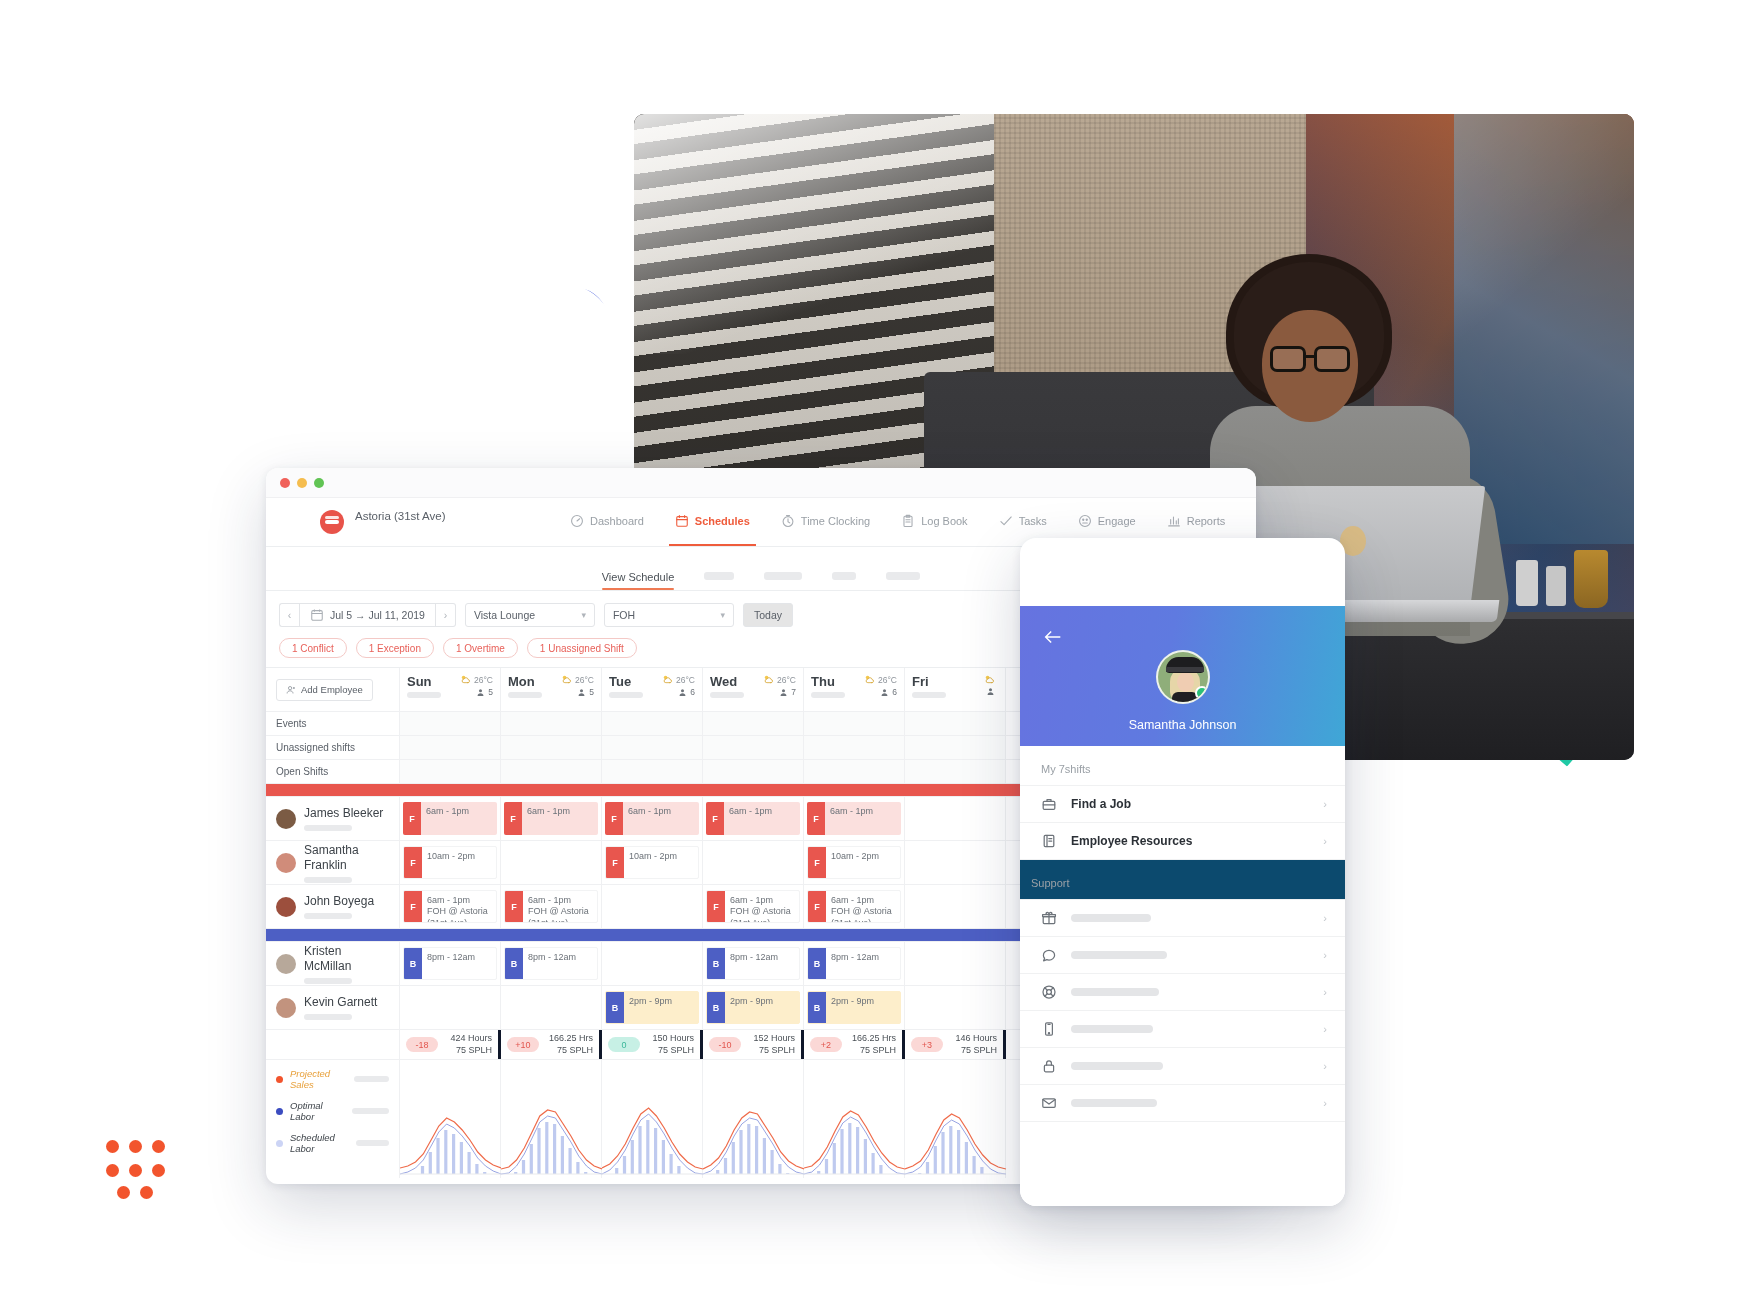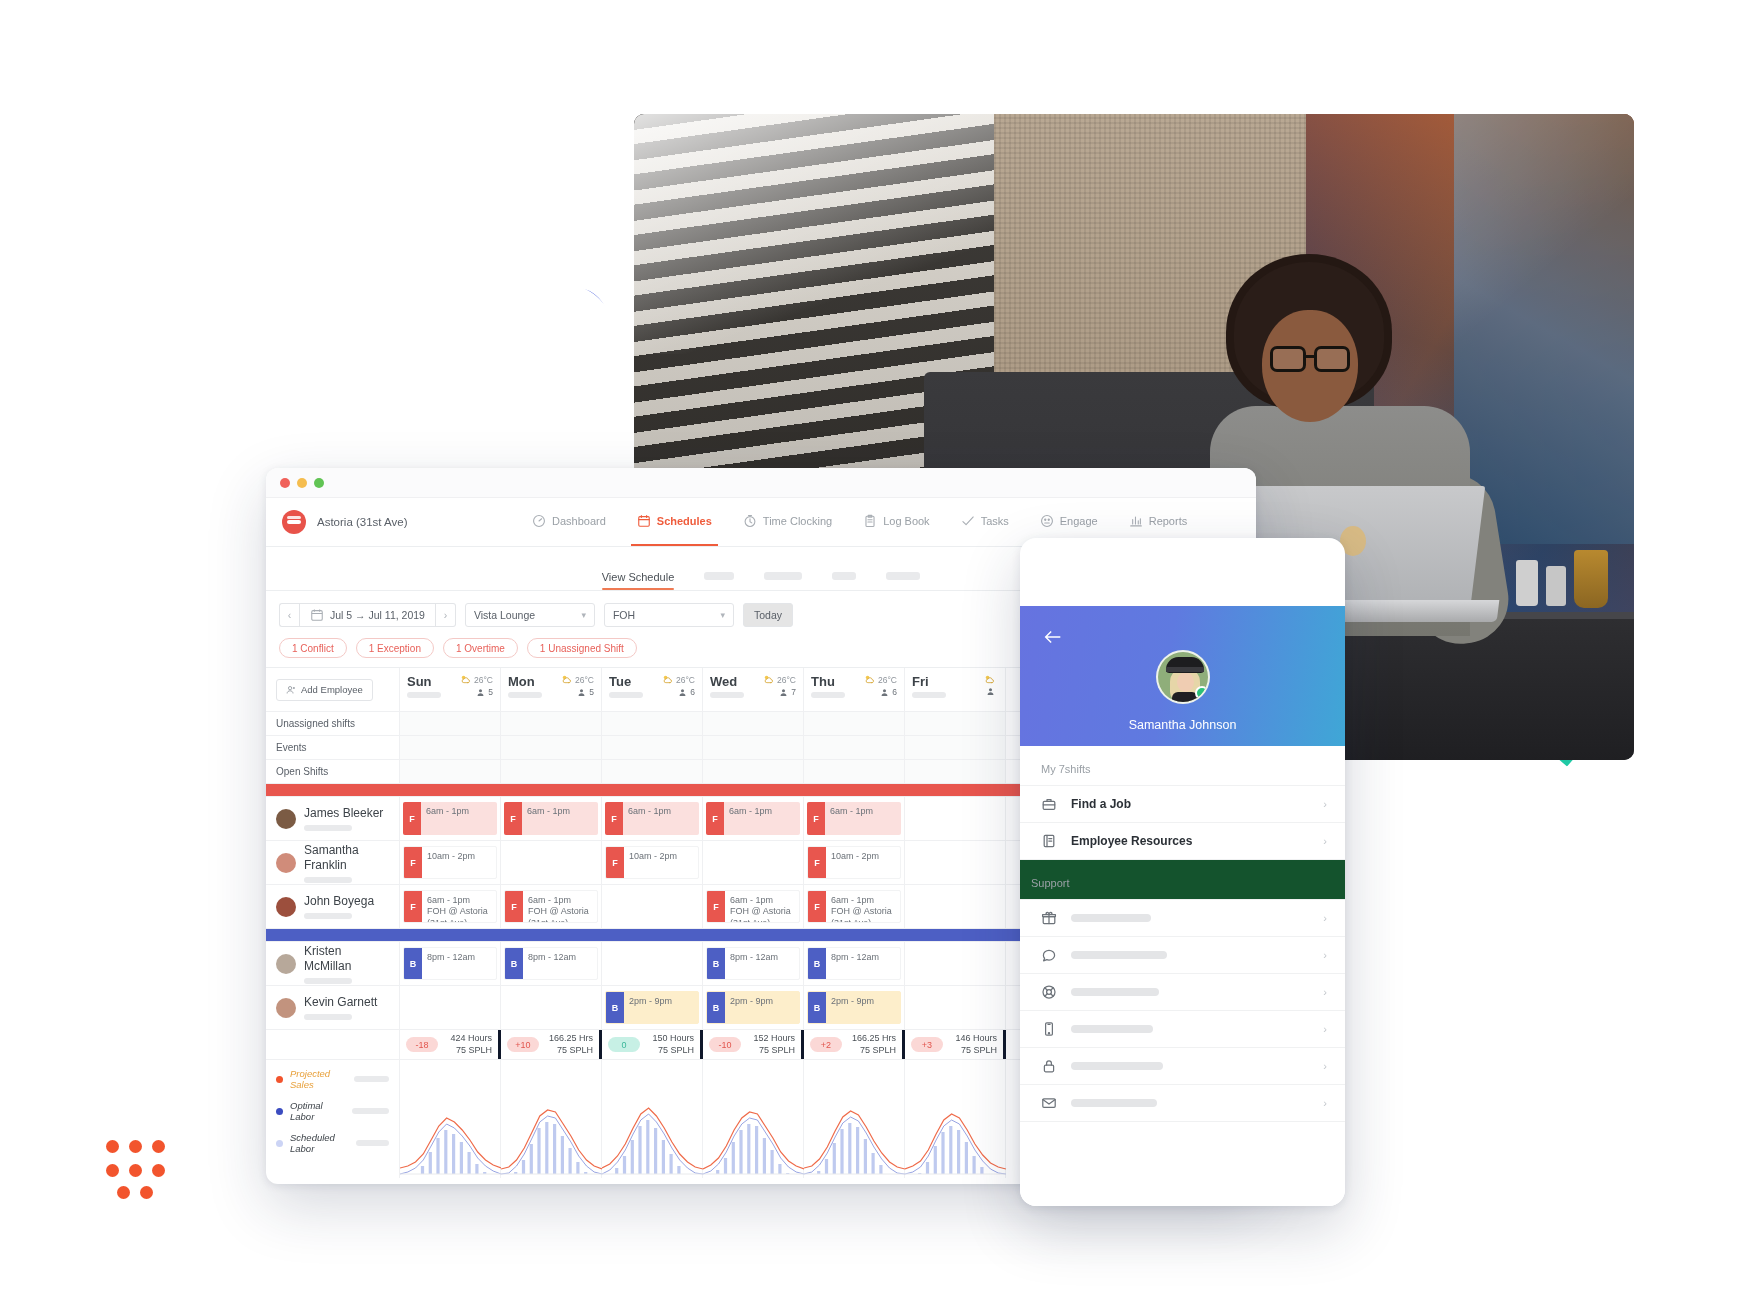--- a/index.html
+++ b/index.html
@@ -138,21 +138,21 @@
     height:30px; background:#fbfbfc; display:flex; align-items:center; padding-left:14px; gap:7px;
     border-bottom:1px solid #f0f0f2;
   }
   .dot{ width:10px; height:10px; border-radius:50%; }
   .dot.r{ background:#f0615a; } .dot.y{ background:#f5bd4f; } .dot.g{ background:#61c454; }
 
   #app-nav{
     height:49px; display:flex; align-items:center; padding:0 16px;
     border-bottom:1px solid #eceef0; background:#fff; position:relative;
   }
-  #brand{ display:flex; align-items:center; gap:11px; width:250px; }
+  #brand{ display:flex; gap:11px; width:250px;margin-left:38px; }
   #brand-logo{
     width:24px;height:24px;border-radius:50%;background:#e8534a;position:relative;flex:none;
   }
   #brand-logo:before{
     content:""; position:absolute; left:5px; top:10px; width:14px; height:4px; background:#fff; border-radius:2px;
   }
   #brand-logo:after{
     content:""; position:absolute; left:5px; top:6px; width:14px; height:3px; background:#fff; border-radius:2px; opacity:.85;
   }
   #brand-name{ font-size:11.5px; color:#5a6068; }
@@ -285,21 +285,21 @@
   #m-avatar-check{
     position:absolute; right:-1px; bottom:2px; width:14px; height:14px; border-radius:50%;
     background:#2bc07a; border:2px solid #fff;
   }
   #m-name{
     position:absolute; left:0; right:0; bottom:14px; text-align:center;
     color:#fff; font-size:12.5px;
   }
   #m-body{ position:absolute; left:0; top:208px; right:0; bottom:0; background:#fff; }
   .m-sec{ font-size:11px; color:#9aa0a6; padding:17px 21px 10px 21px; }
-  .m-sec.bg{ background:#14532d;padding-left:11px; }
+  .m-sec.bg{ background:#0c4a6e;padding-left:11px; }
   .m-list{ border-top:1px solid #f0f1f2; }
   .m-item{
     height:37px; display:flex; align-items:center; gap:14px; padding:0 18px 0 21px;
     border-bottom:1px solid #f0f1f2;
   }
   .m-ico{ width:16px; height:16px; flex:none; color:#6d737a; }
   .m-label{ font-size:12px; color:#2b3036; font-weight:bold; }
   .m-skel{ height:8px; background:#e4e5e7; border-radius:4px; }
   .m-chev{ margin-left:auto; color:#c3c7cc; font-size:11px; }
 </style>
@@ -610,32 +610,32 @@
                 <span></span>
               </div>
             </div>
           </div>
         </div>
       </div>
 
     <div id="section-rows">
         <div class="grow labelrow">
           <div class="namecell">
-            <span>Unassigned shifts</span>
+            <span>Events</span>
           </div>
           <div class="daycell"></div>
           <div class="daycell"></div>
           <div class="daycell"></div>
           <div class="daycell"></div>
           <div class="daycell"></div>
           <div class="daycell"></div>
         </div>
         <div class="grow labelrow">
           <div class="namecell">
-            <span>Events</span>
+            <span>Unassigned shifts</span>
           </div>
           <div class="daycell"></div>
           <div class="daycell"></div>
           <div class="daycell"></div>
           <div class="daycell"></div>
           <div class="daycell"></div>
           <div class="daycell"></div>
         </div>
         <div class="grow labelrow">
           <div class="namecell">

